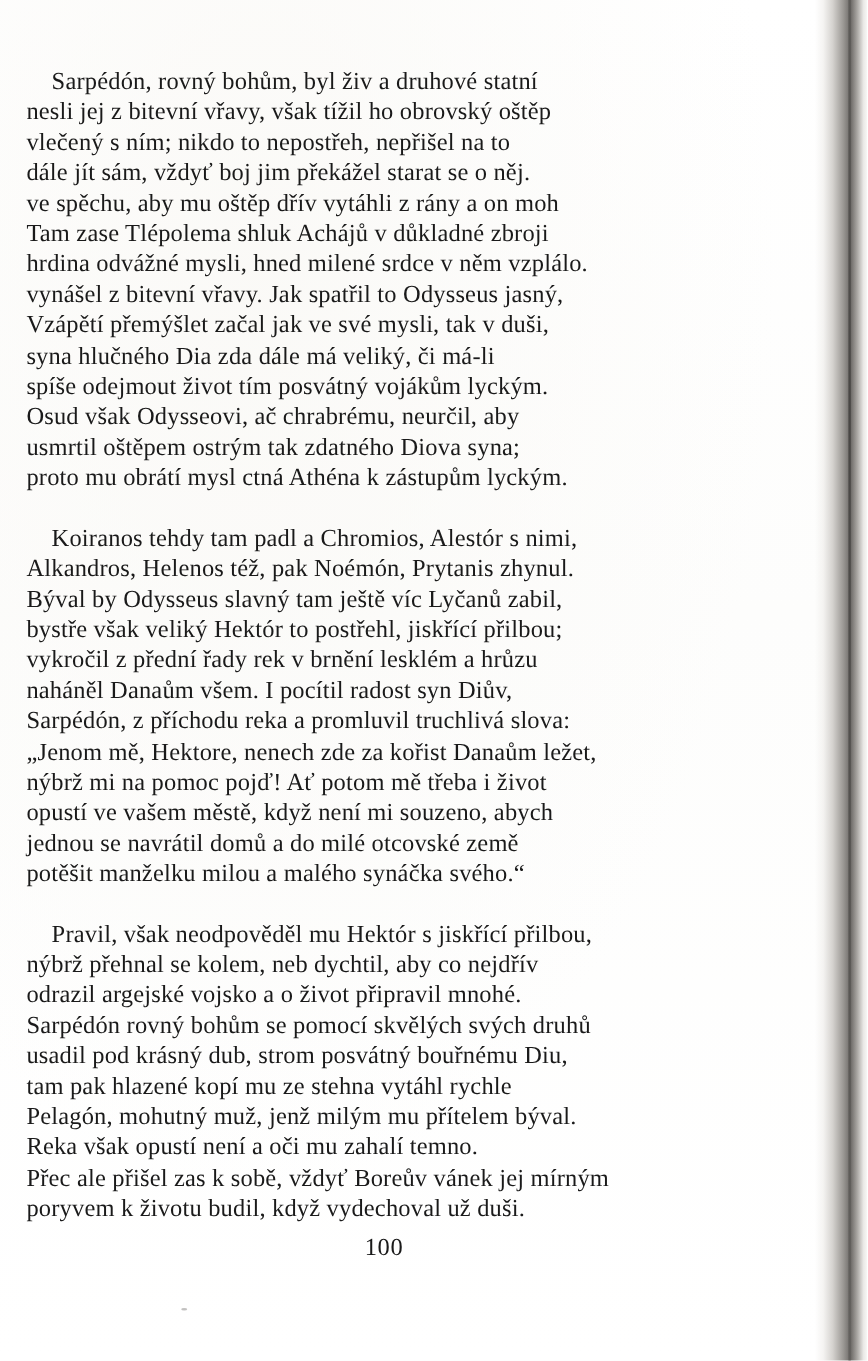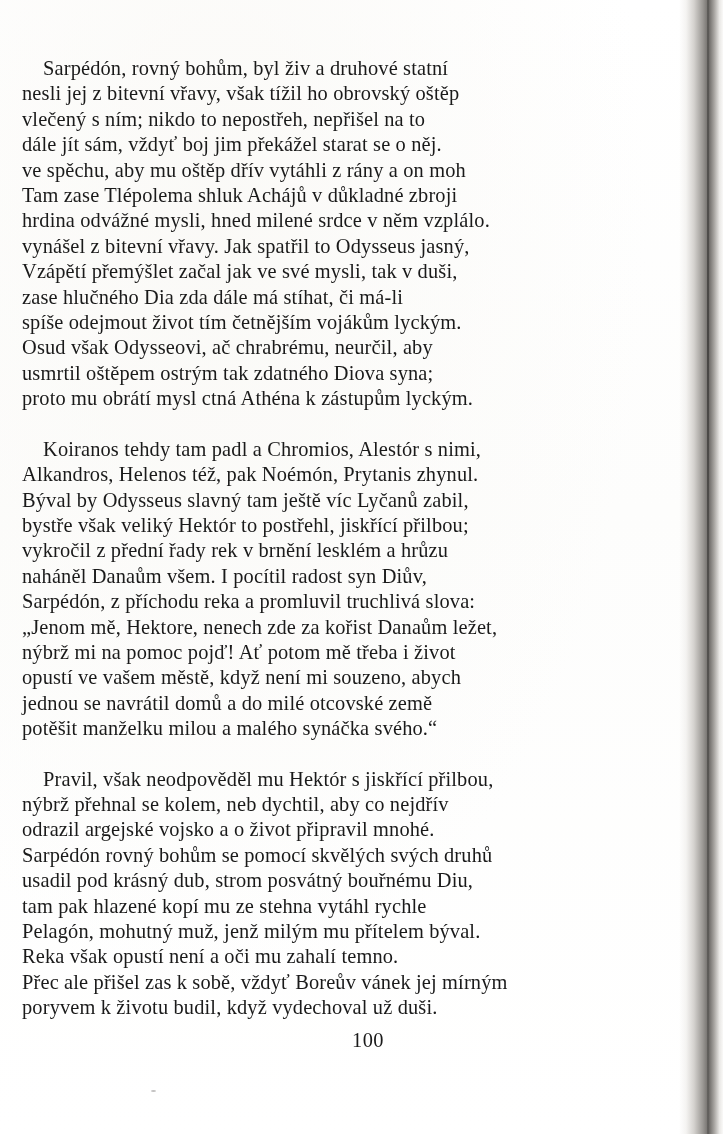--- a/index.html
+++ b/index.html
@@ -93,21 +93,20 @@
   .page-number {
     position: absolute;
     left: 0;
     top: 1028px;
     width: 640px;
     text-align: center;
     font-size: 20.4px;
     line-height: 24px;
     color: #1a1a1a;
     letter-spacing: 0.5px;
-    margin-left: 48px;
   }
 
   
   .speck {
     position: absolute;
     left: 151px;
     top: 1090px;
     width: 5px;
     height: 2px;
     background: rgba(120,118,115,0.45);
@@ -126,22 +125,22 @@
       <p class="para">
         <span class="line indent">Sarpédón, rovný bohům, byl živ a druhové statní</span>
         <span class="line">nesli jej z bitevní vřavy, však tížil ho obrovský oštěp</span>
         <span class="line">vlečený s ním; nikdo to nepostřeh, nepřišel na to</span>
         <span class="line">dále jít sám, vždyť boj jim překážel starat se o něj.</span>
         <span class="line">ve spěchu, aby mu oštěp dřív vytáhli z rány a on moh</span>
         <span class="line">Tam zase Tlépolema shluk Achájů v důkladné zbroji</span>
         <span class="line">hrdina odvážné mysli, hned milené srdce v něm vzplálo.</span>
         <span class="line">vynášel z bitevní vřavy. Jak spatřil to Odysseus jasný,</span>
         <span class="line">Vzápětí přemýšlet začal jak ve své mysli, tak v duši,</span>
-        <span class="line">zase hlučného Dia zda dále má stíhat, či má-li</span>
-        <span class="line">spíše odejmout život tím četnějším vojákům lyckým.</span>
+        <span class="line">syna hlučného Dia zda dále má veliký, či má-li</span>
+        <span class="line">spíše odejmout život tím posvátný vojákům lyckým.</span>
         <span class="line">Osud však Odysseovi, ač chrabrému, neurčil, aby</span>
         <span class="line">usmrtil oštěpem ostrým tak zdatného Diova syna;</span>
         <span class="line">proto mu obrátí mysl ctná Athéna k zástupům lyckým.</span>
       </p>
       <p class="para">
         <span class="line indent">Koiranos tehdy tam padl a Chromios, Alestór s nimi,</span>
         <span class="line">Alkandros, Helenos též, pak Noémón, Prytanis zhynul.</span>
         <span class="line">Býval by Odysseus slavný tam ještě víc Lyčanů zabil,</span>
         <span class="line">bystře však veliký Hektór to postřehl, jiskřící přilbou;</span>
         <span class="line">vykročil z přední řady rek v brnění lesklém a hrůzu</span>

